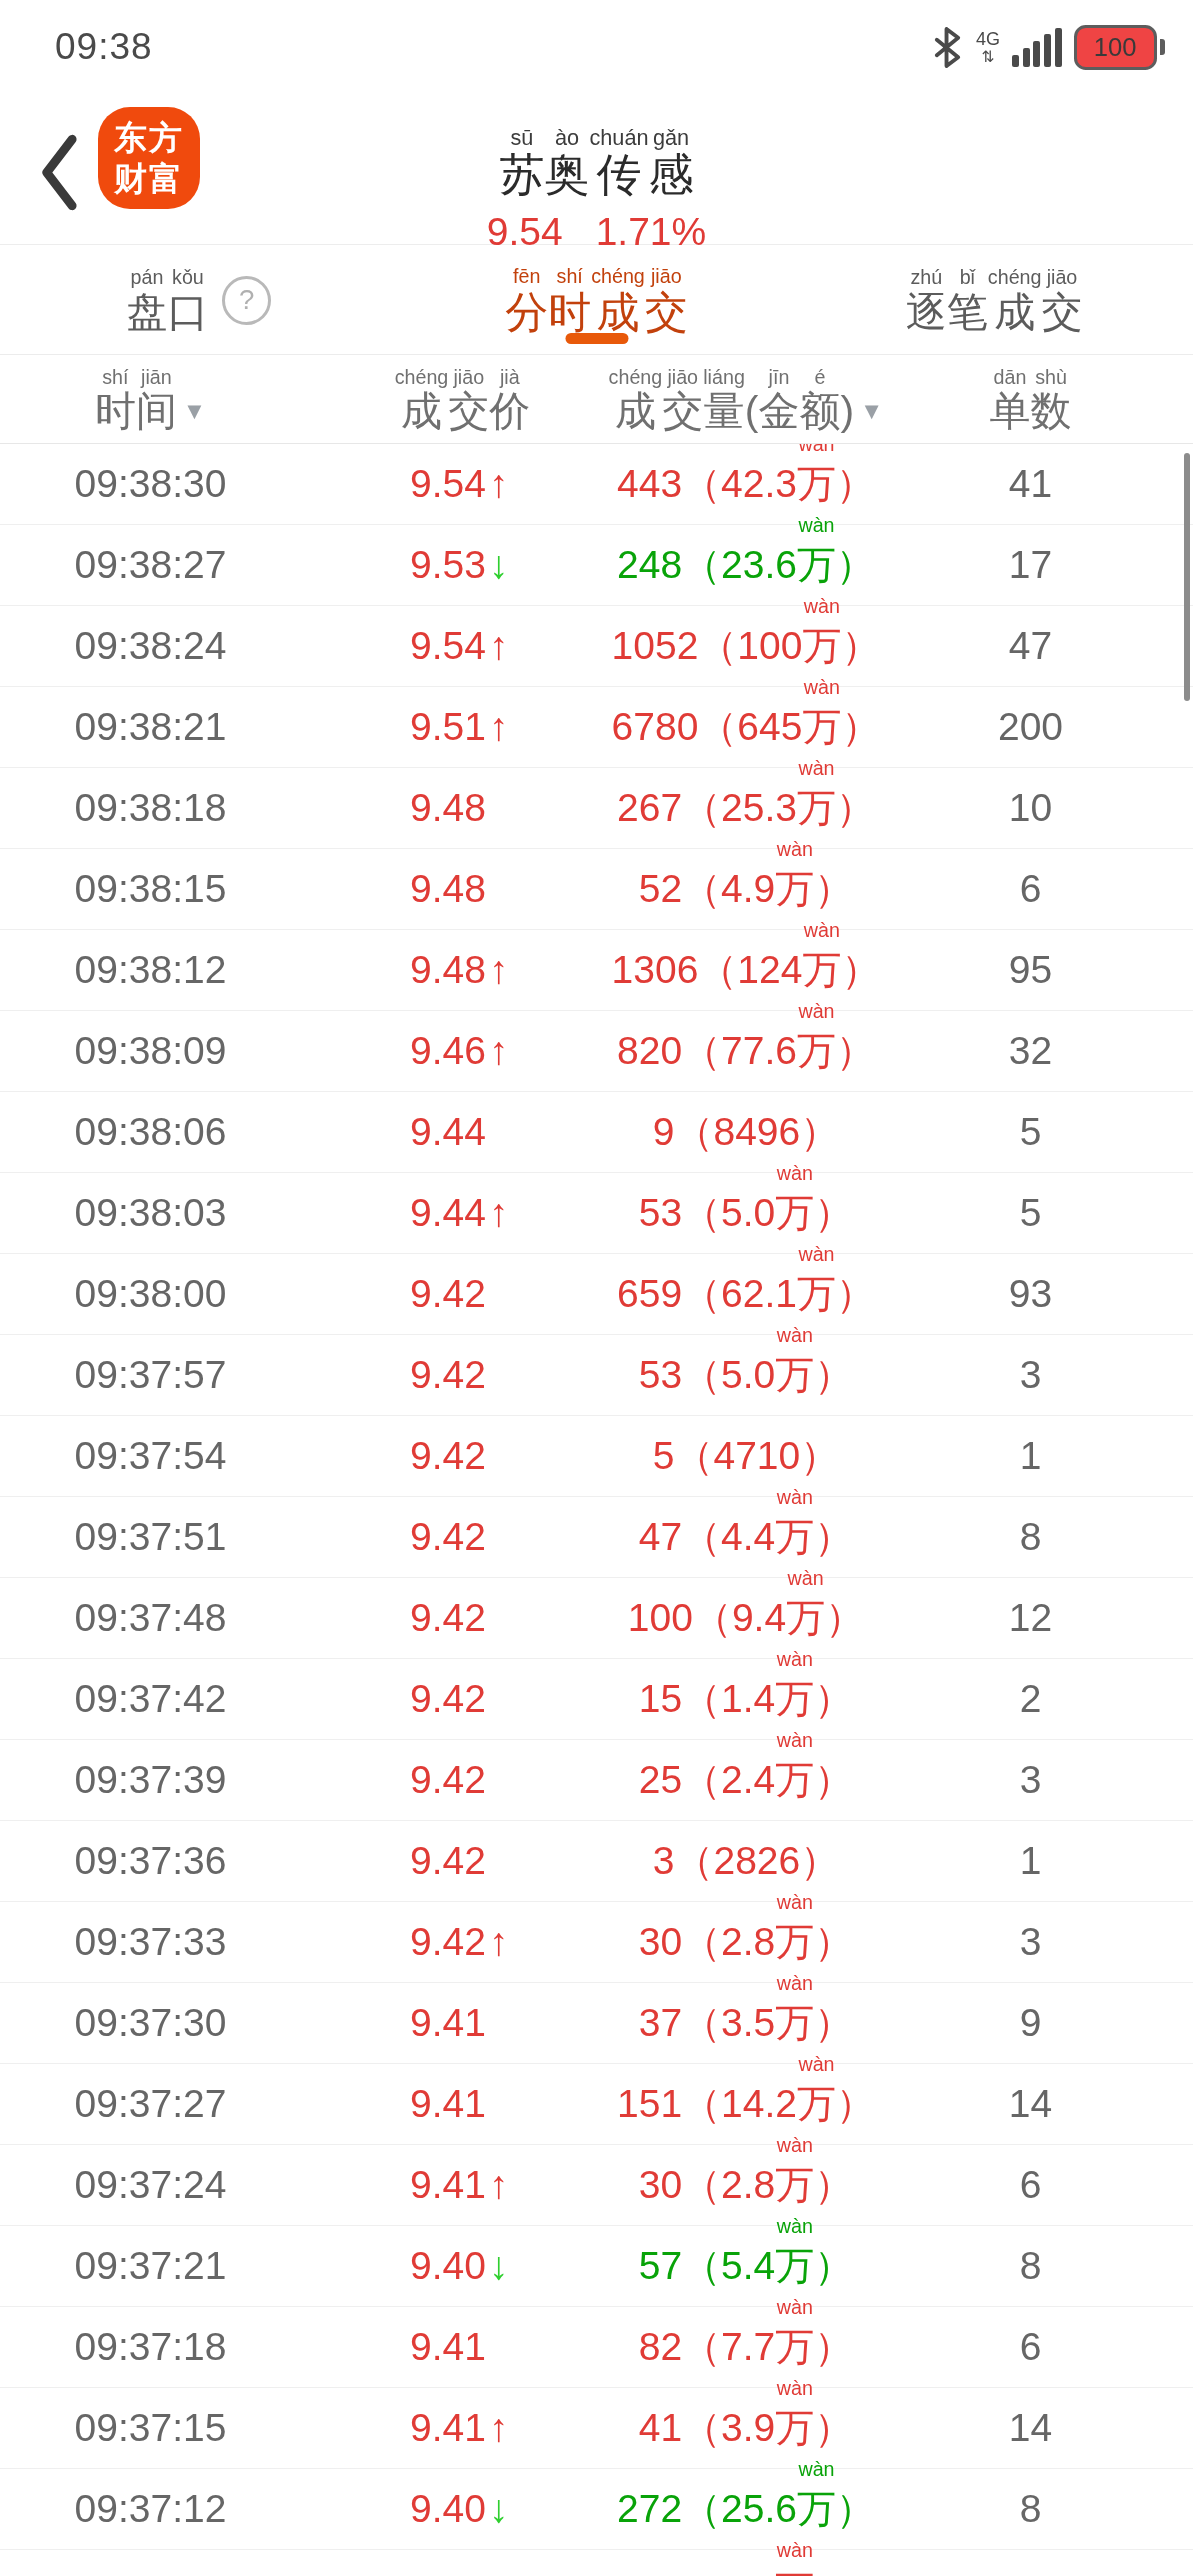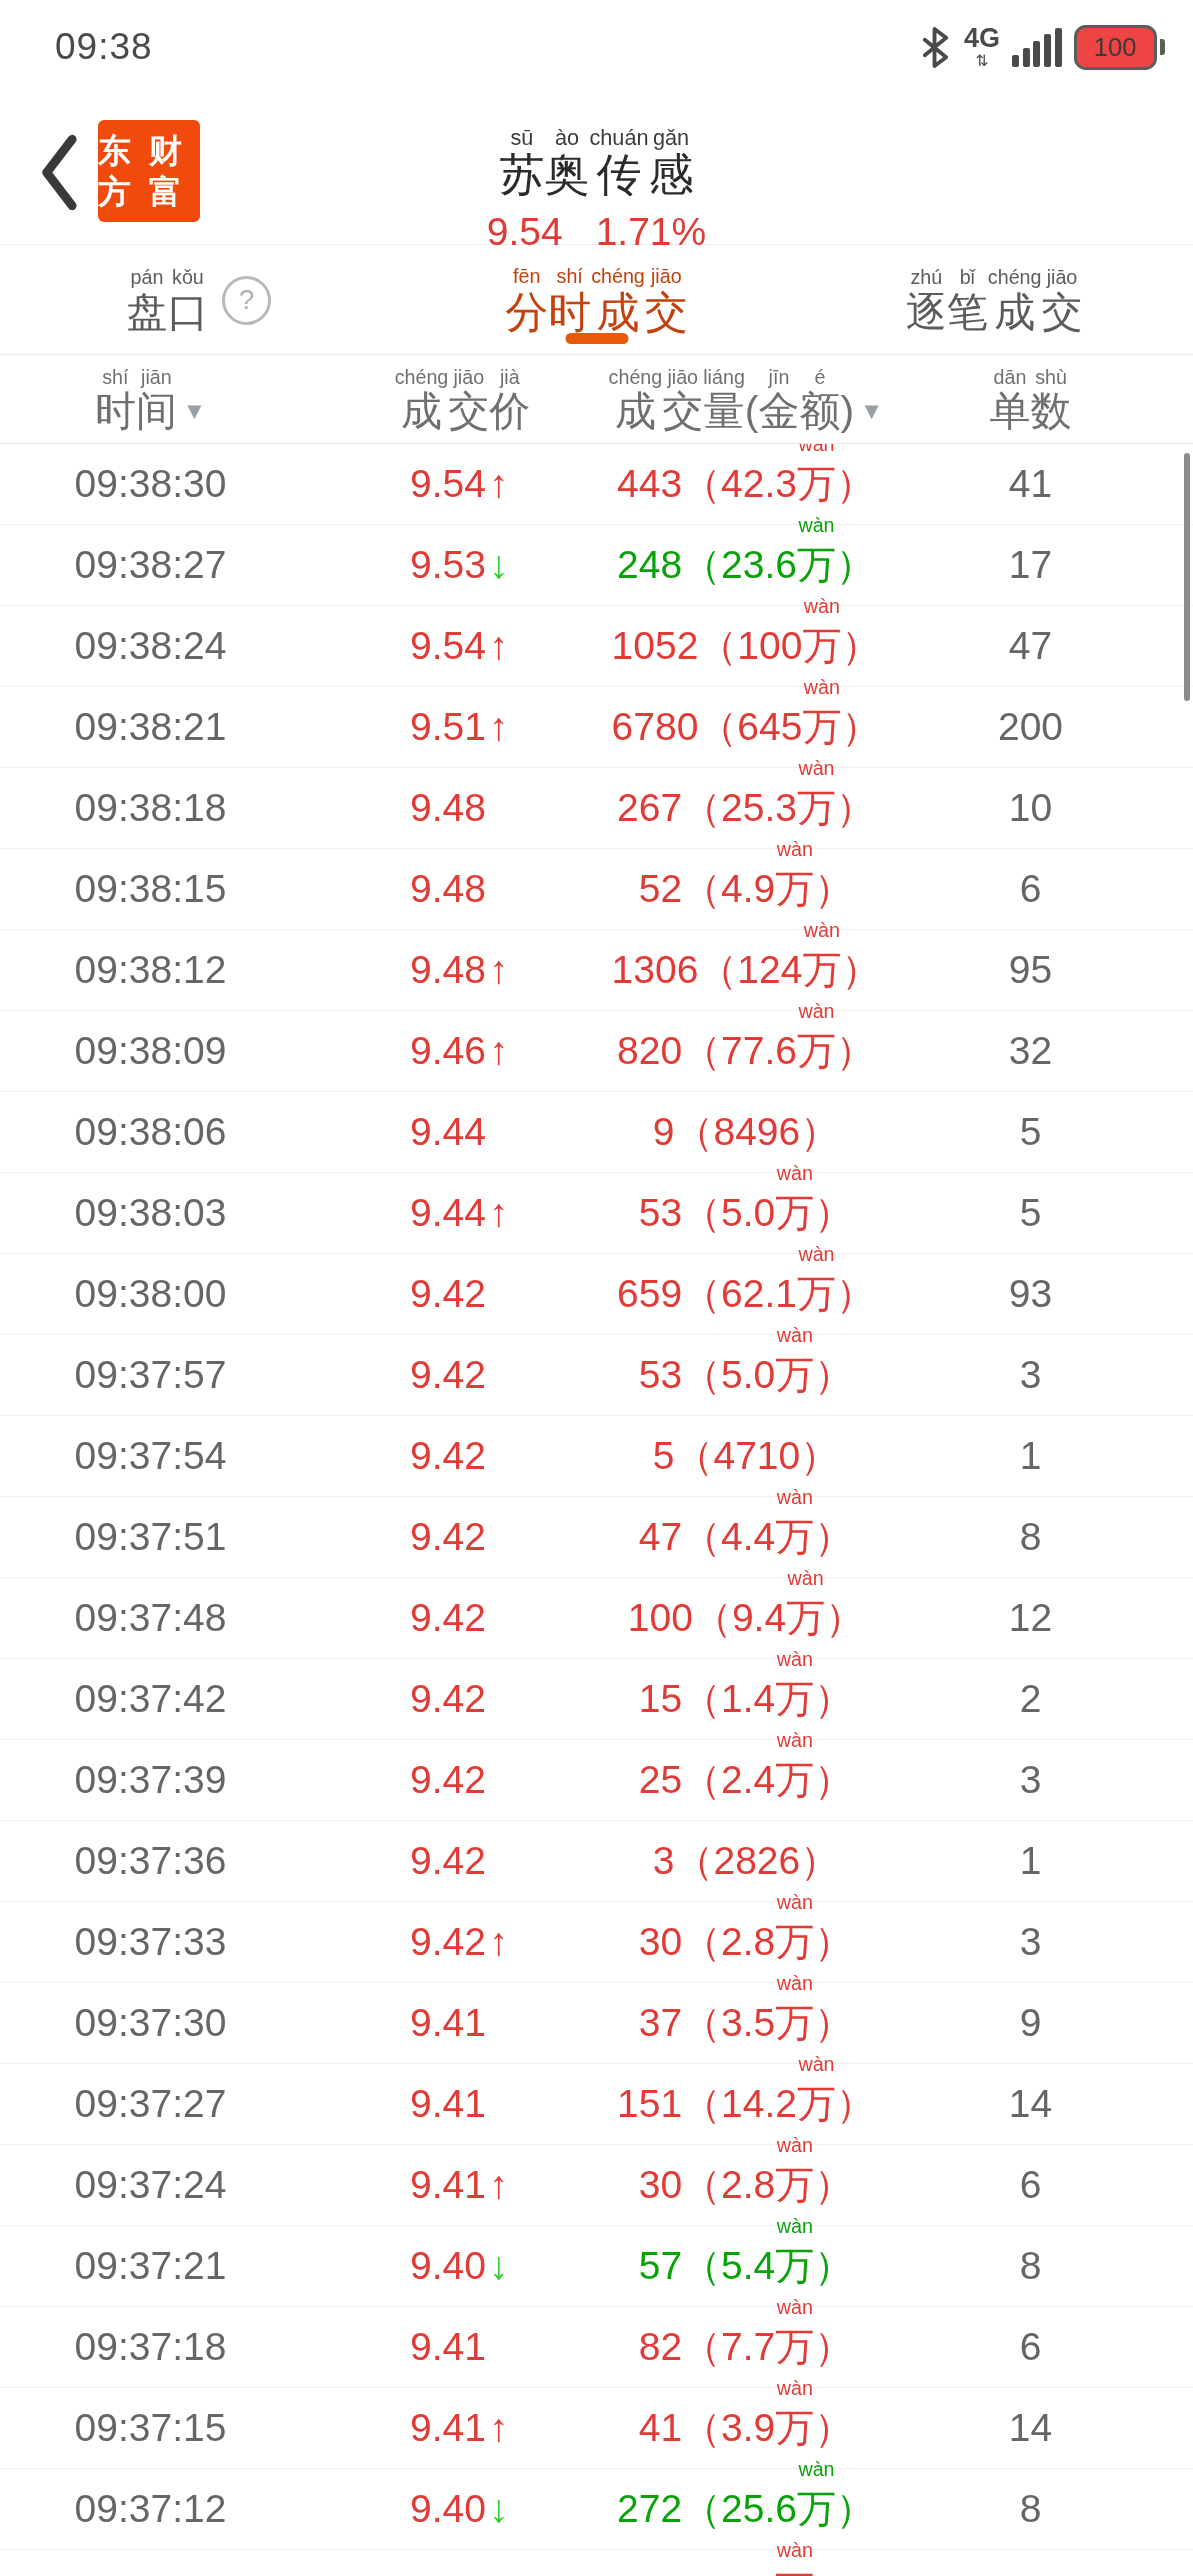--- a/index.html
+++ b/index.html
@@ -7,35 +7,35 @@
     width:1193px;height:2576px;overflow:hidden;background:#fff;
     font-family:"Liberation Sans","DejaVu Sans",sans-serif;
     -webkit-font-smoothing:antialiased;position:relative;
   }
   
   .status-bar{height:94px;display:flex;align-items:center;justify-content:space-between;
     padding:0 27.6px 0 55px;color:#4a4a4a;}
   .status-time{font-size:37px;letter-spacing:1px;}
   .status-right{display:flex;align-items:center;gap:11.8px;}
   .net-block{display:flex;flex-direction:column;align-items:center;line-height:1;}
-  .net-label{font-size:27px;font-weight:bold;color:#4a4a4a;text-align:center;}
+  .net-label{font-size:18px;font-weight:normal;color:#4a4a4a;text-align:center;}
   .net-arrows{font-size:15.8px;color:#4a4a4a;margin-top:1px;}
   .sig-bars{display:flex;align-items:flex-end;gap:3.9px;height:39px;}
   .sig-bars i{display:block;width:6.9px;background:#4a4a4a;border-radius:2px;}
   .battery{display:flex;align-items:center;}
   .battery-body{min-width:65px;height:39px;border:3px solid #5d5d5d;border-radius:11.8px;
     background:#ef4444;display:flex;align-items:center;justify-content:center;
     font-size:25.6px;color:#3a3a3a;padding:0 5.9px;}
   .battery-tip{width:5.9px;height:15.8px;background:#5d5d5d;border-radius:0 3px 3px 0;margin-left:3px;}
   
   .app-header{height:150px;position:relative;border-bottom:1px solid #ededed;}
   .back-btn{position:absolute;left:29.5px;top:37px;width:55px;height:83px;display:flex;
     align-items:center;justify-content:center;cursor:pointer;}
-  .app-logo{position:absolute;left:98px;top:26px;width:102px;height:102px;border-radius:6px;
-    background:var(--logo);color:#fff;display:flex;flex-direction:row;align-items:center;
+  .app-logo{position:absolute;left:98px;top:13px;width:102px;height:102px;border-radius:32px;
+    background:var(--logo);color:#fff;display:flex;flex-direction:column;align-items:center;
     justify-content:center;font-weight:bold;font-size:33px;line-height:41px;letter-spacing:2px;}
   .title-wrap{height:100%;display:flex;flex-direction:column;align-items:center;justify-content:center;gap:11.8px;}
   .stock-title{font-size:45px;color:#2b2b2b;font-weight:500;}
   .stock-title .py{font-size:21.7px;color:#3c3c3c;margin-top:41px;}
   .stock-quote{display:flex;gap:33px;font-size:39px;color:var(--red);}
   
   .pc{display:inline-flex;flex-direction:column;align-items:center;vertical-align:bottom;}
   .py{font-style:normal;font-weight:inherit;font-size:19.7px;height:25.6px;line-height:25.6px;display:block;}
   .ch{font-weight:inherit;line-height:1.05;display:block;}
   

